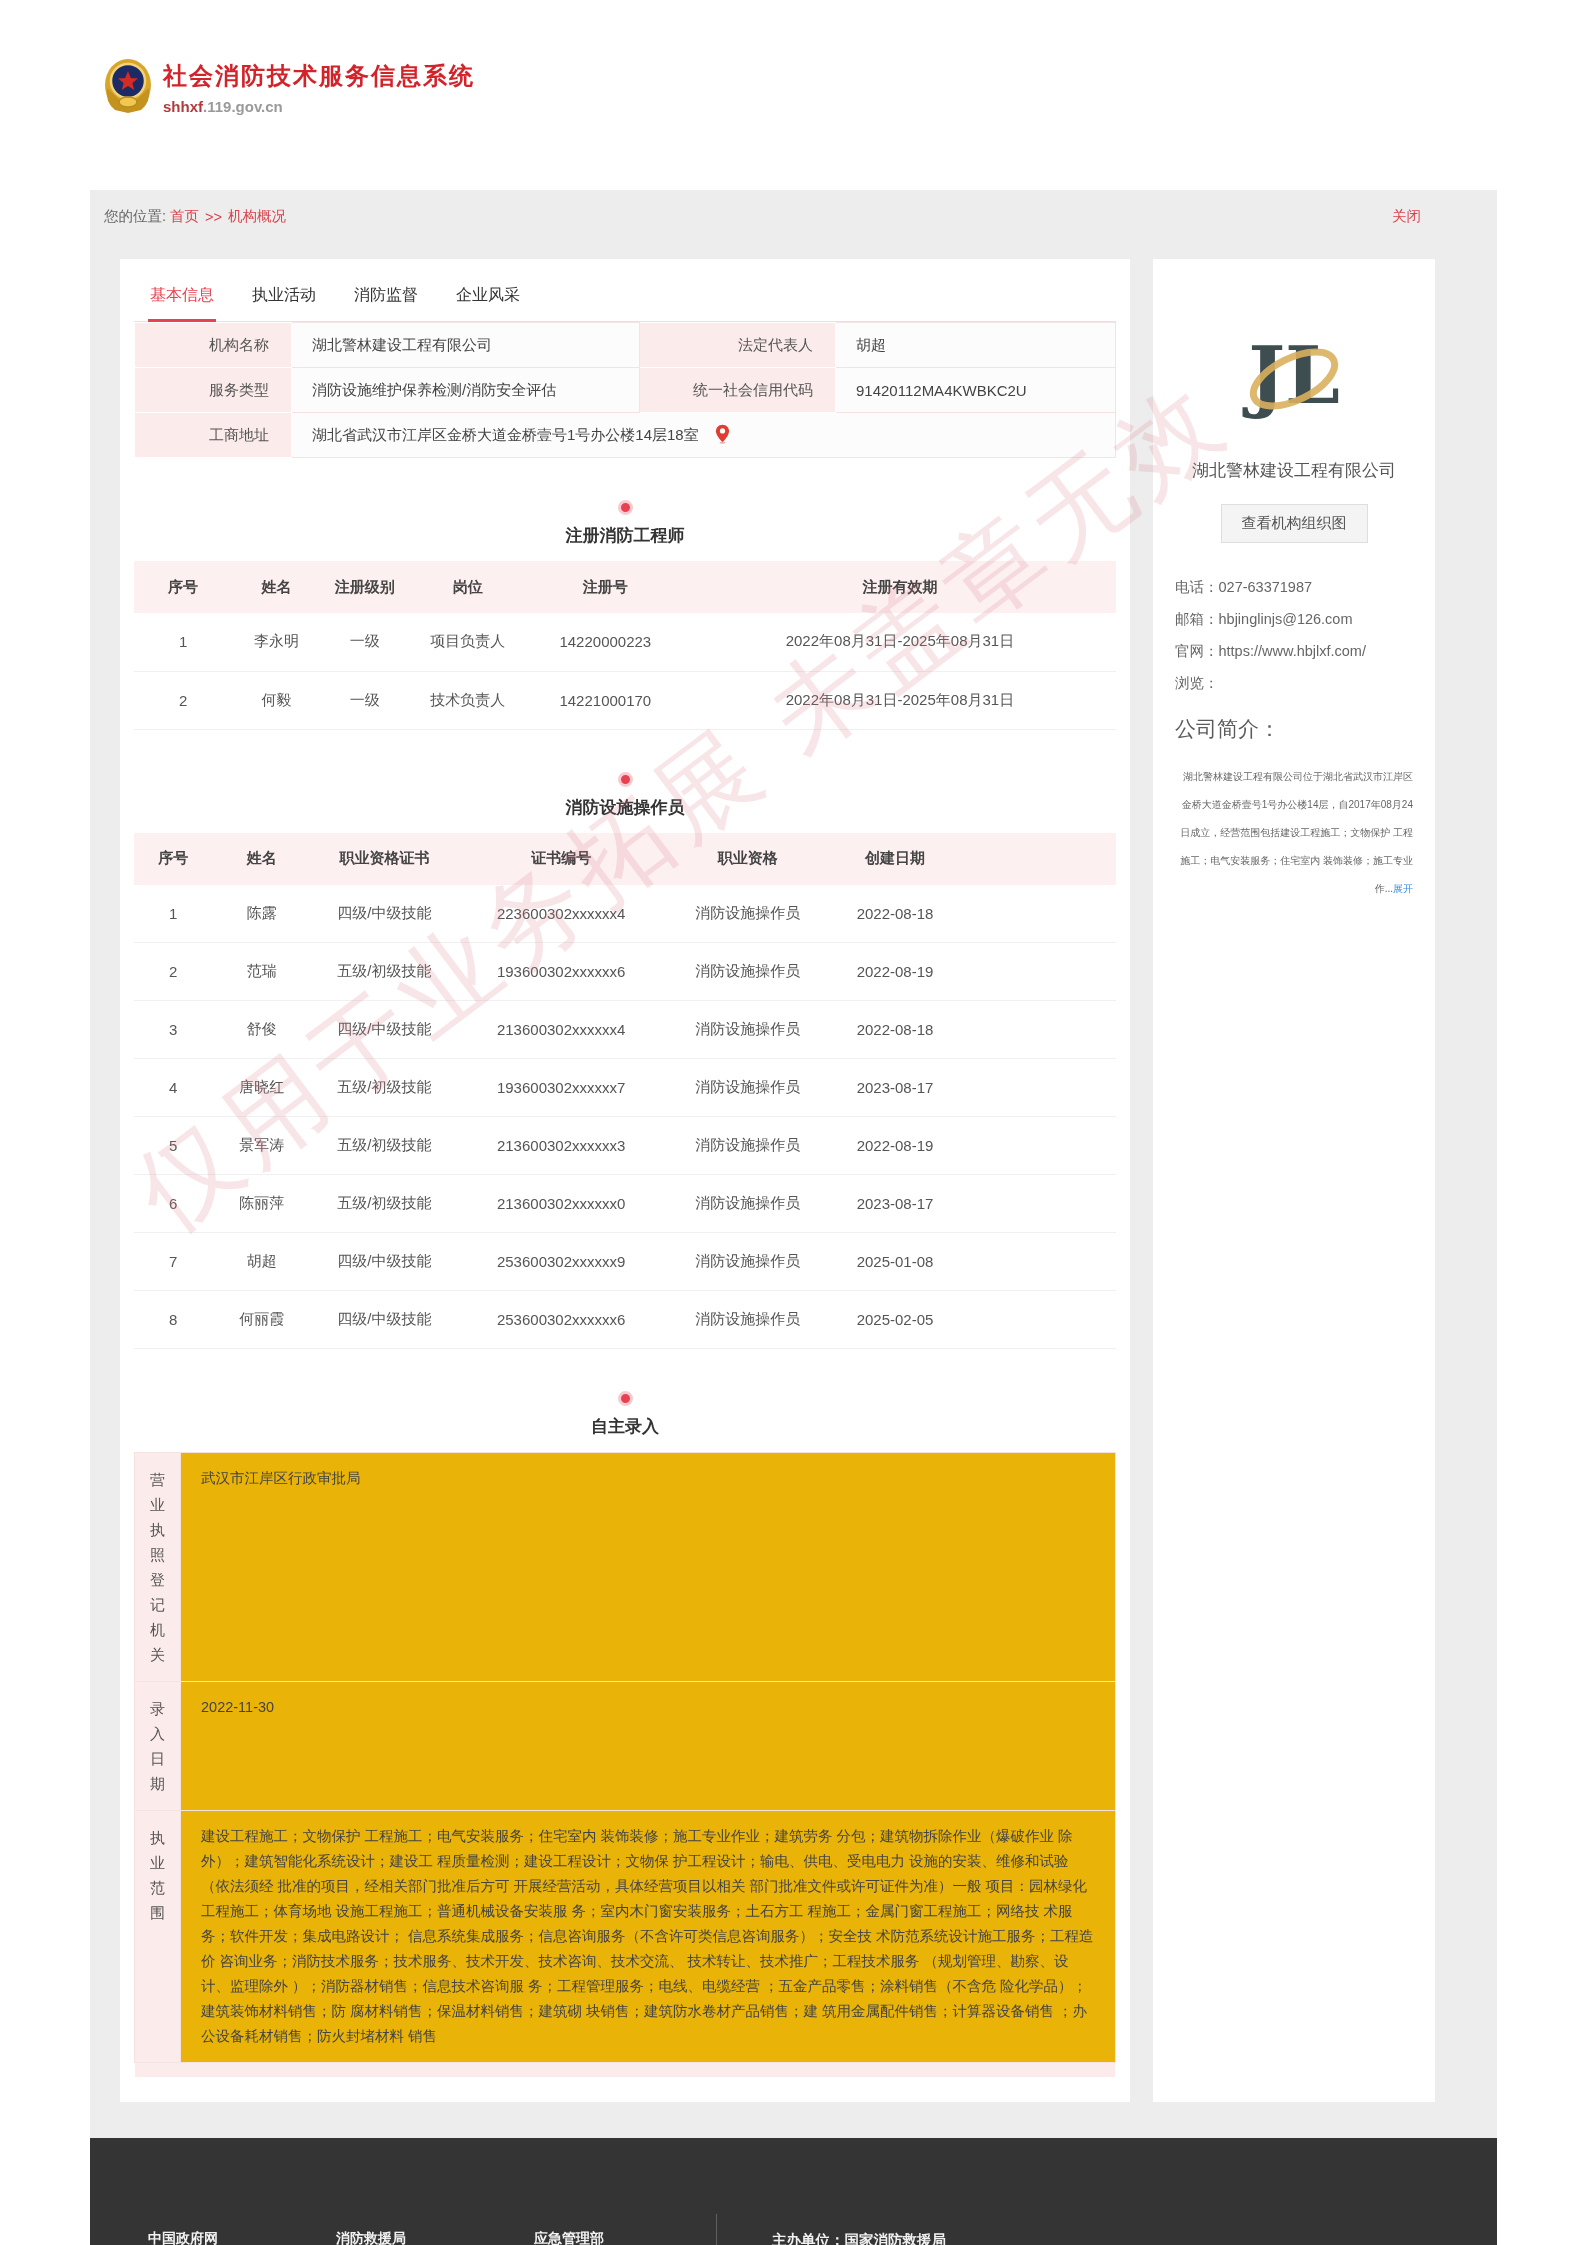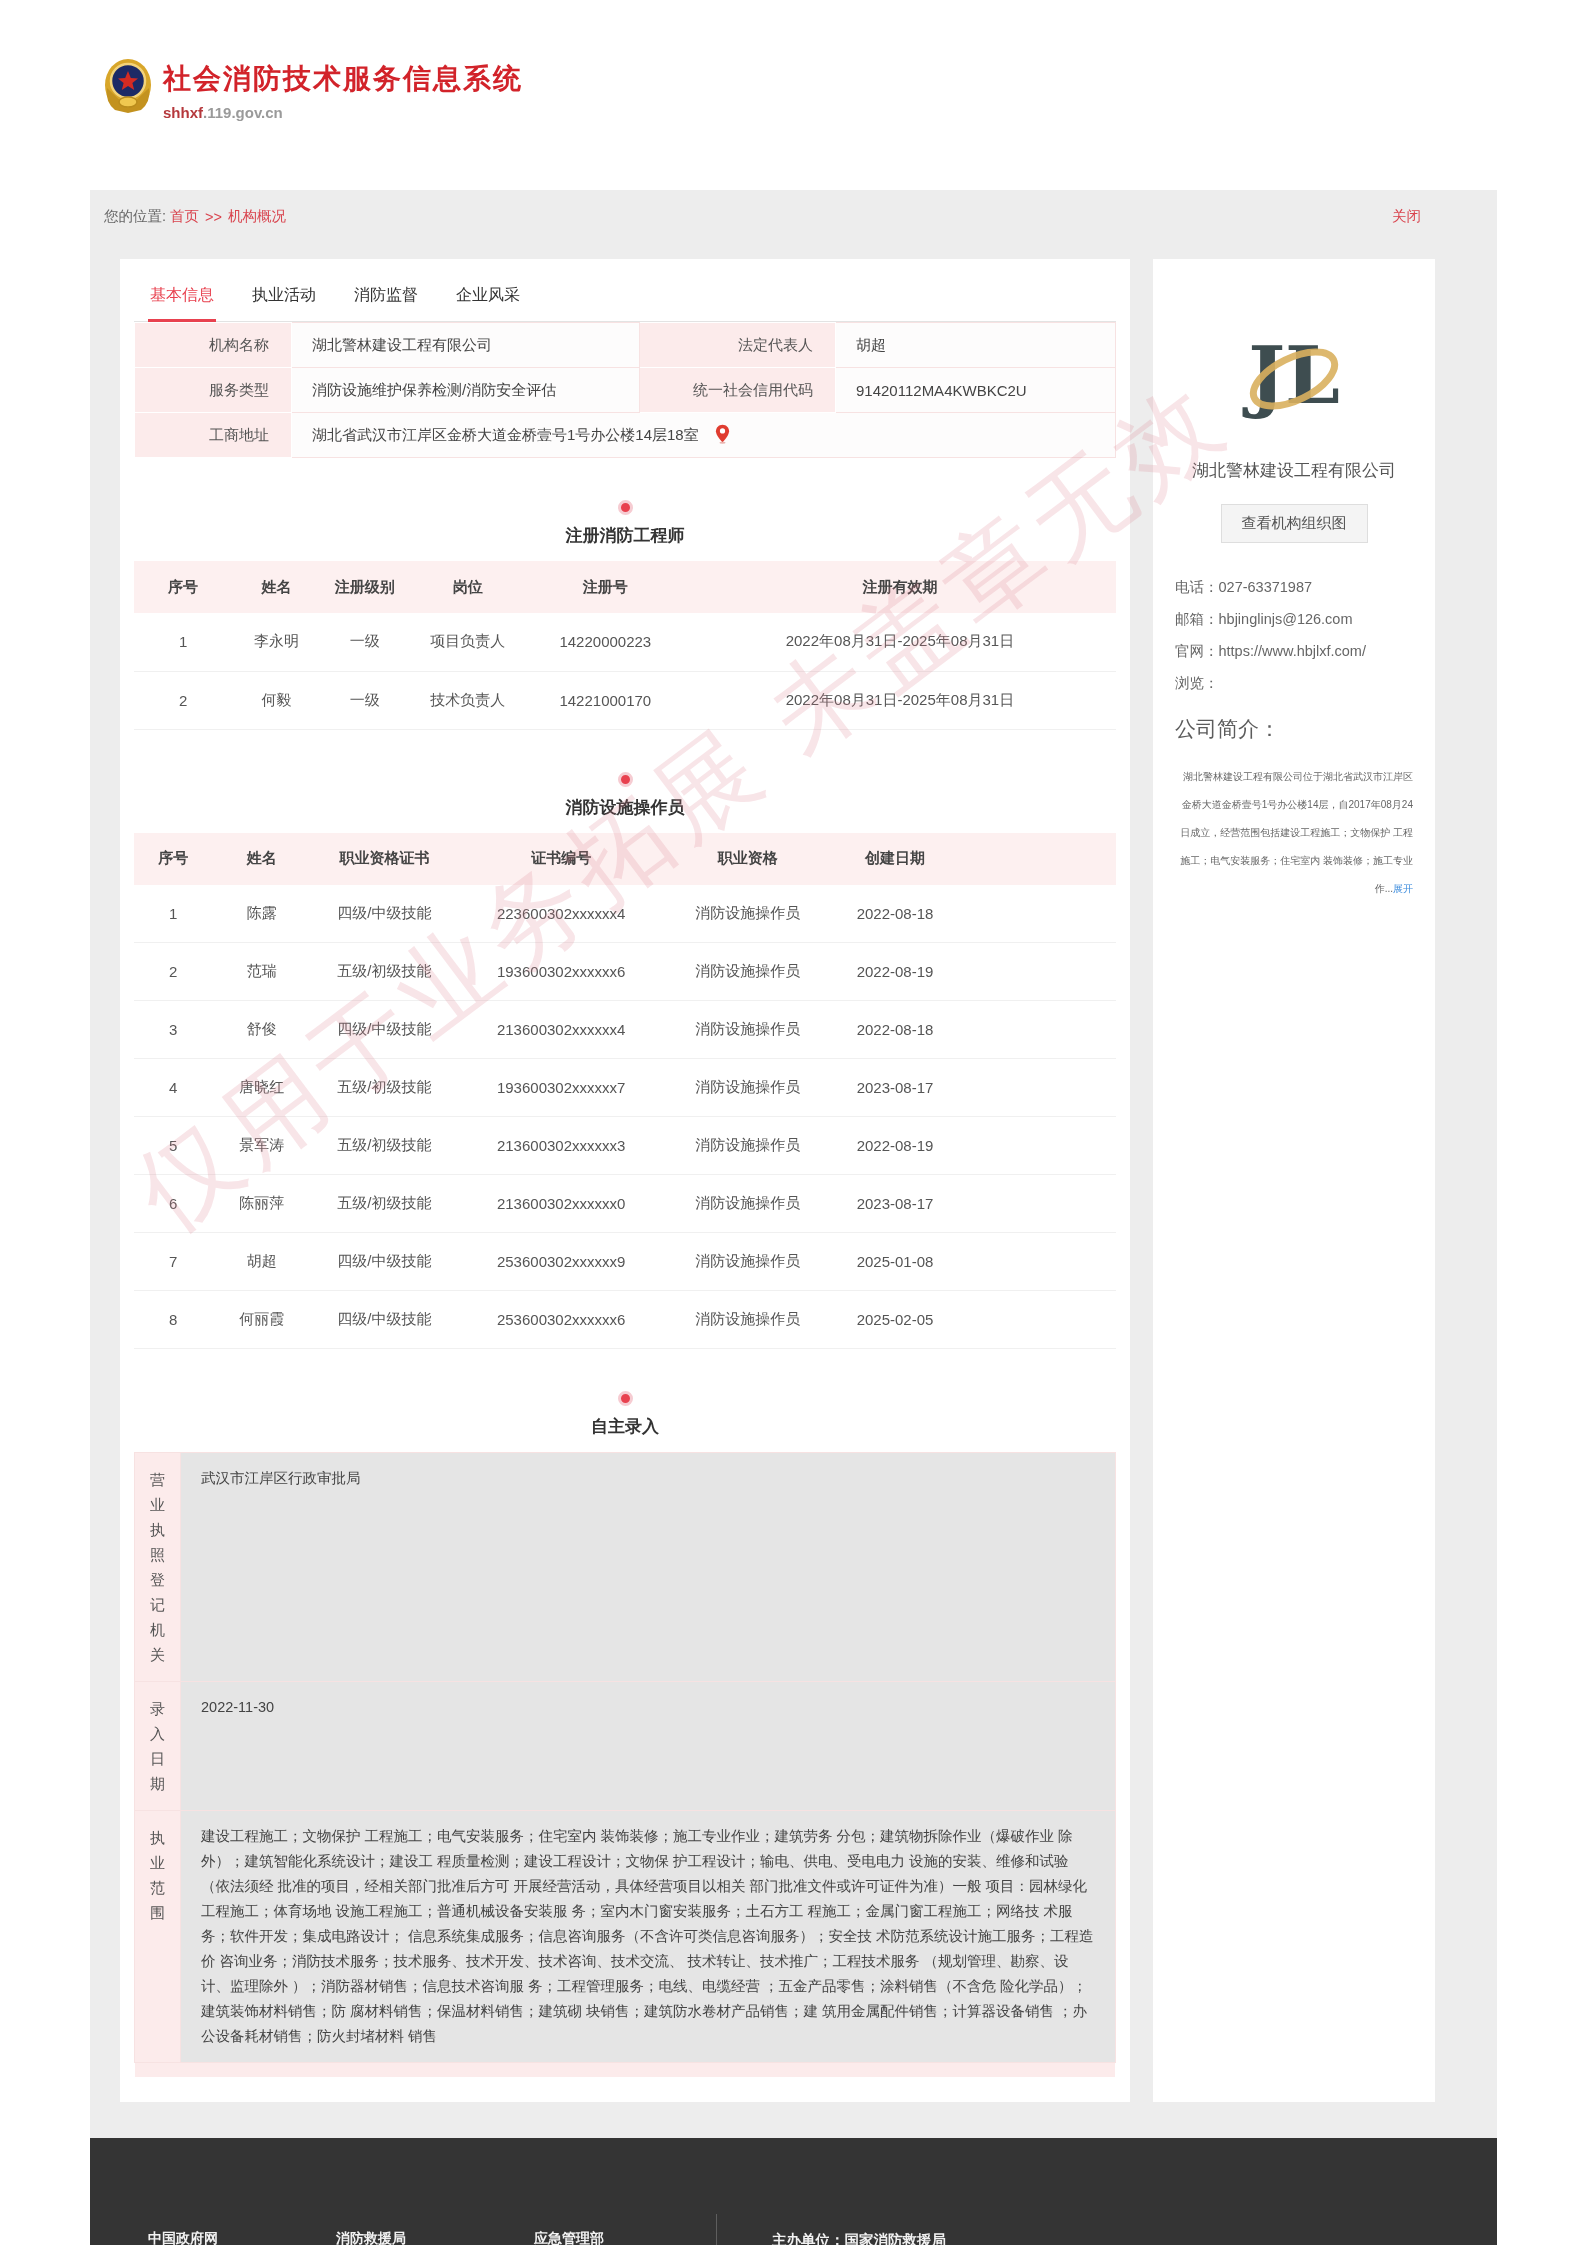--- a/index.html
+++ b/index.html
@@ -5,21 +5,21 @@
   * { box-sizing: border-box; }
   body {
     margin: 0; width: 1587px; min-height: 2245px; background: #fff;
     font-family: "Liberation Sans", "DejaVu Sans", sans-serif;
     color: #333; position: relative; overflow-x: hidden;
   }
   
   .site-header { height: 190px; padding: 58px 0 0 103px; display: flex; align-items: flex-start; }
   .emblem { margin-right: 10px; }
   .title-block { padding-top: 2px; }
-  .site-title { font-size: 28px; font-weight: bold; color: #d2232a; letter-spacing: 2px; }
+  .site-title { font-size: 24px; font-weight: bold; color: #d2232a; letter-spacing: 2px; }
   .site-url { font-size: 15px; color: #9a9a9a; margin-top: 6px; font-weight: bold; }
   .site-url .u-bold { color: #b5383c; }
   
   .gray-wrap { margin-left: 90px; width: 1407px; background: #ededed; min-height: 1703px; padding-bottom: 36px; }
   .breadcrumb-bar { height: 53px; display: flex; align-items: center; padding: 0 76px 0 14px; font-size: 14.5px; color: #666; }
   .breadcrumb-bar .crumb-link { color: #d9444e; cursor: pointer; }
   .breadcrumb-bar .sep { color: #d9444e; margin: 0 6px; }
   .close-link { margin-left: auto; color: #d9444e; cursor: pointer; }
   .cards-row { display: flex; gap: 23px; padding: 16px 62px 0 30px; align-items: stretch; }
   .main-card { flex: 0 0 1010px; background: #fff; padding: 0 14px 24px; }
@@ -40,21 +40,21 @@
   .biz-table .lbl2 { width: 196px; }
   .biz-table .val { background: #fdfcfc; color: #444; padding-left: 20px; border: 1px solid #f7e2e2; }
   .pin { display: inline-block; vertical-align: -4px; margin-left: 12px; cursor: pointer; }
   
   .data-table th { background: #fdf0f0; color: #444; font-size: 15px; font-weight: bold; height: 52px; text-align: center; }
   .data-table td { height: 58px; text-align: center; font-size: 15px; color: #555; border-bottom: 1px solid #f0f0f0; }
   
   .self-table td { border: 1px solid #f7e2e2; font-size: 15px; }
   .self-table .v-lbl { width: 46px; background: #fcebeb; color: #555; text-align: center; vertical-align: top; padding: 14px 0; }
   .self-table .v-lbl span { display: inline-block; width: 16px; word-break: break-all; line-height: 25px; }
-  .self-table .v-val { background: #e5e5e5; color: #444; vertical-align: top; padding: 13px 20px; line-height: 25px; font-size: 14.5px; }
+  .self-table .v-val { background: #eab308; color: #444; vertical-align: top; padding: 13px 20px; line-height: 25px; font-size: 14.5px; }
   .self-table .strip { height: 15px; background: #fcebeb; border: 1.5px solid #fff; }
   
   .side-top { text-align: center; }
   .jl-logo { margin: 28px auto 18px; }
   .company-name { font-size: 17px; color: #555; line-height: 27px; padding: 0 10px; }
   .org-btn { display: inline-block; margin: 20px auto 10px; background: #f4f4f4; border: 1px solid #dedede; color: #555; font-size: 15px; padding: 9px 20px; cursor: pointer; }
   .contacts { text-align: left; margin-top: 18px; }
   .contact-line { font-size: 14.5px; color: #666; line-height: 32px; word-break: break-all; }
   .intro-title { text-align: left; font-size: 21px; color: #5c5c5c; margin: 16px 0 12px; }
   .intro-text { text-align: right; font-size: 10px; color: #666; line-height: 28px; margin-top: 20px; }

